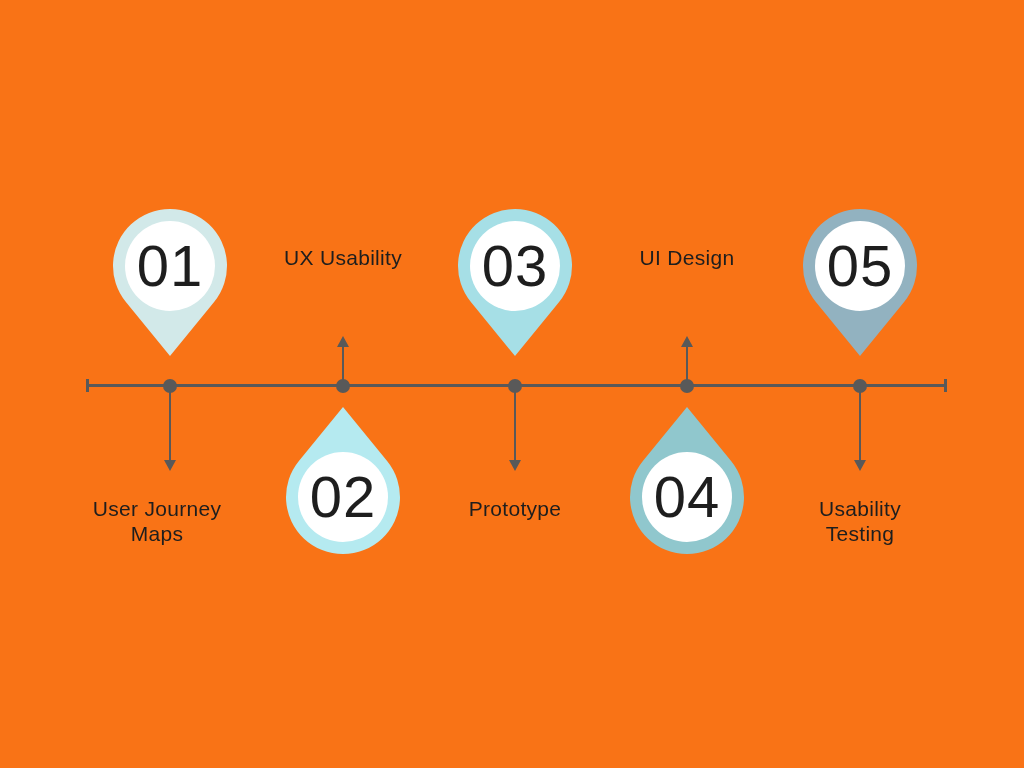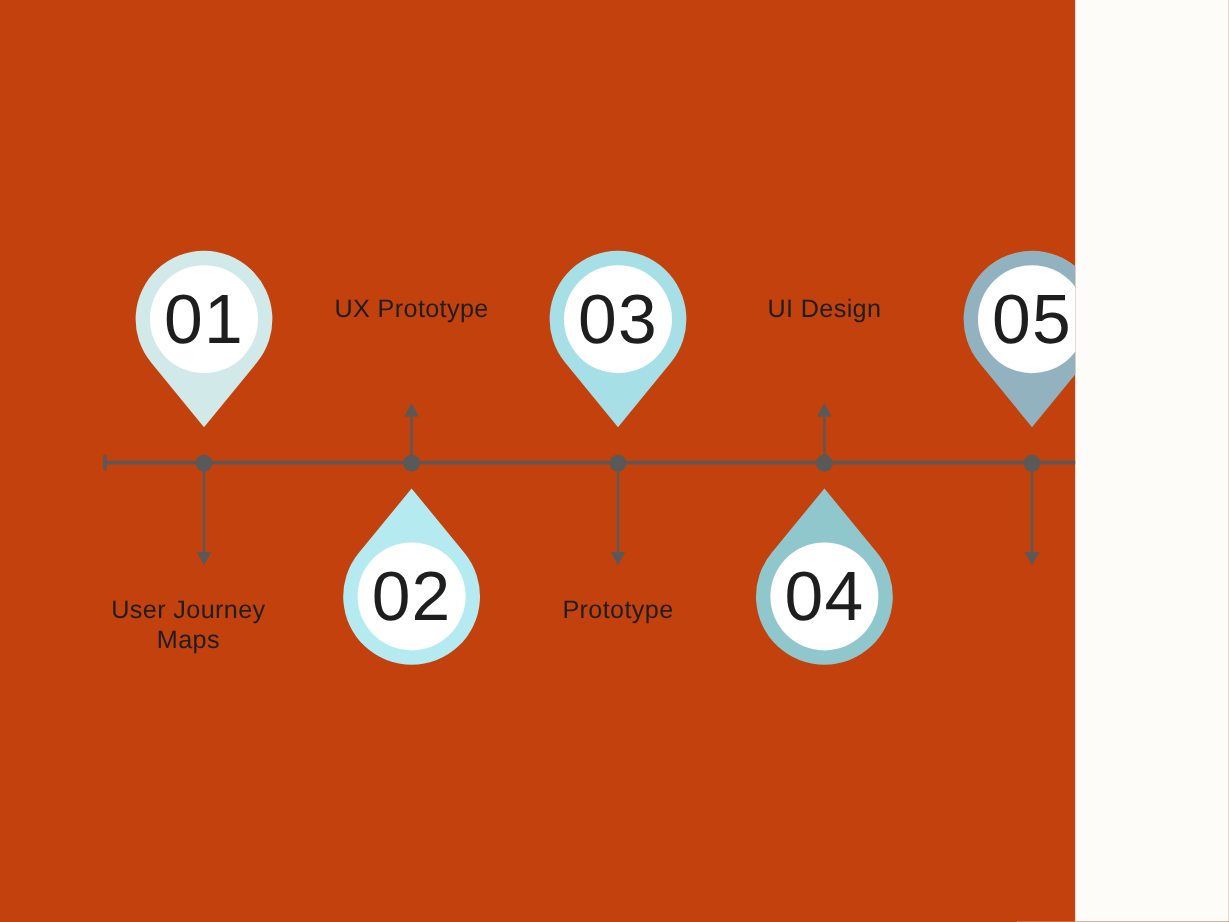--- a/index.html
+++ b/index.html
@@ -2,22 +2,22 @@
 <html><head>
 <meta charset="utf-8">
 <style>
   html,body{margin:0;padding:0;}
   body{
     font-family:"Liberation Sans","DejaVu Sans",sans-serif;
     background:#fdfcf9;
   }
   .canvas{
     position:relative;
-    width:896px;height:768px;
-    background:#c2410c;
+    width:1024px;height:768px;
+    background:#f97316;
     overflow:hidden;
   }
   
   .tl-line{position:absolute;left:88px;top:384px;width:858px;height:3px;background:#595959;}
   .tl-cap{position:absolute;top:379px;width:3px;height:13px;background:#595959;}
   .cap-left{left:86px;}
   .cap-right{left:944px;}
   .dot{position:absolute;top:379px;width:14px;height:14px;border-radius:50%;background:#595959;}
   .dot.s1{left:163px}.dot.s2{left:336px}.dot.s3{left:508px}.dot.s4{left:680px}.dot.s5{left:853px}
   
@@ -109,17 +109,18 @@
     <text class="pin-num" x="0" y="20" text-anchor="middle">04</text>
   </svg>
 
   <svg class="pin down s5" viewBox="-60 -60 120 152">
     <path d="M -44.1 36.1 A 57 57 0 1 1 44.1 36.1 L 0 90 Z" fill="#92b2c0"></path>
     <circle class="pin-inner" cx="0" cy="0" r="45"></circle>
     <text class="pin-num" x="0" y="20" text-anchor="middle">05</text>
   </svg>
 
   <div class="label bottom s1">User Journey Maps</div>
-  <div class="label top s2">UX Prototype</div>
+  <div class="label top s2">UX Usability</div>
   <div class="label bottom s3">Prototype</div>
   <div class="label top s4">UI Design</div>
+  <div class="label bottom s5">Usability Testing</div>
 
 </div>
 
 </body></html>

